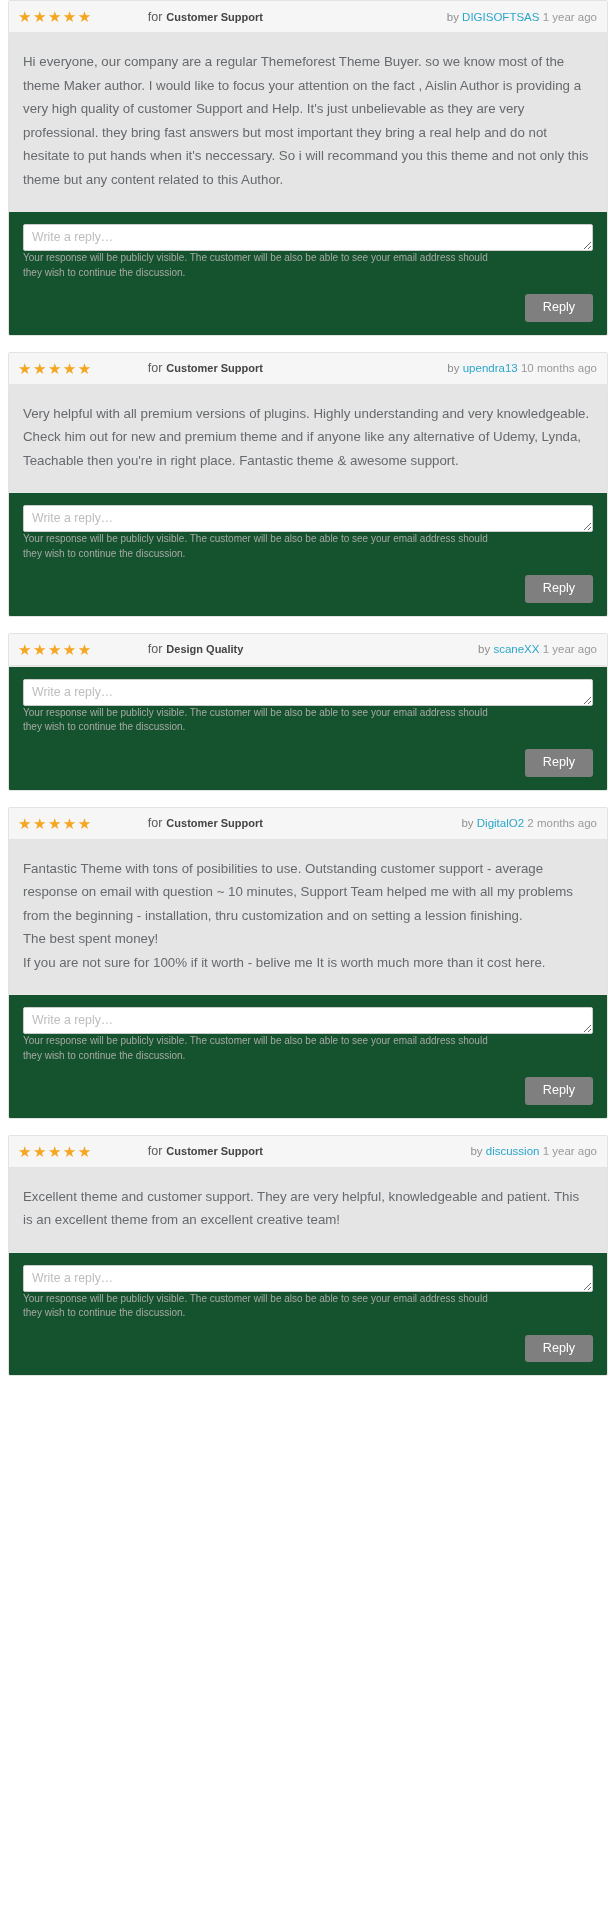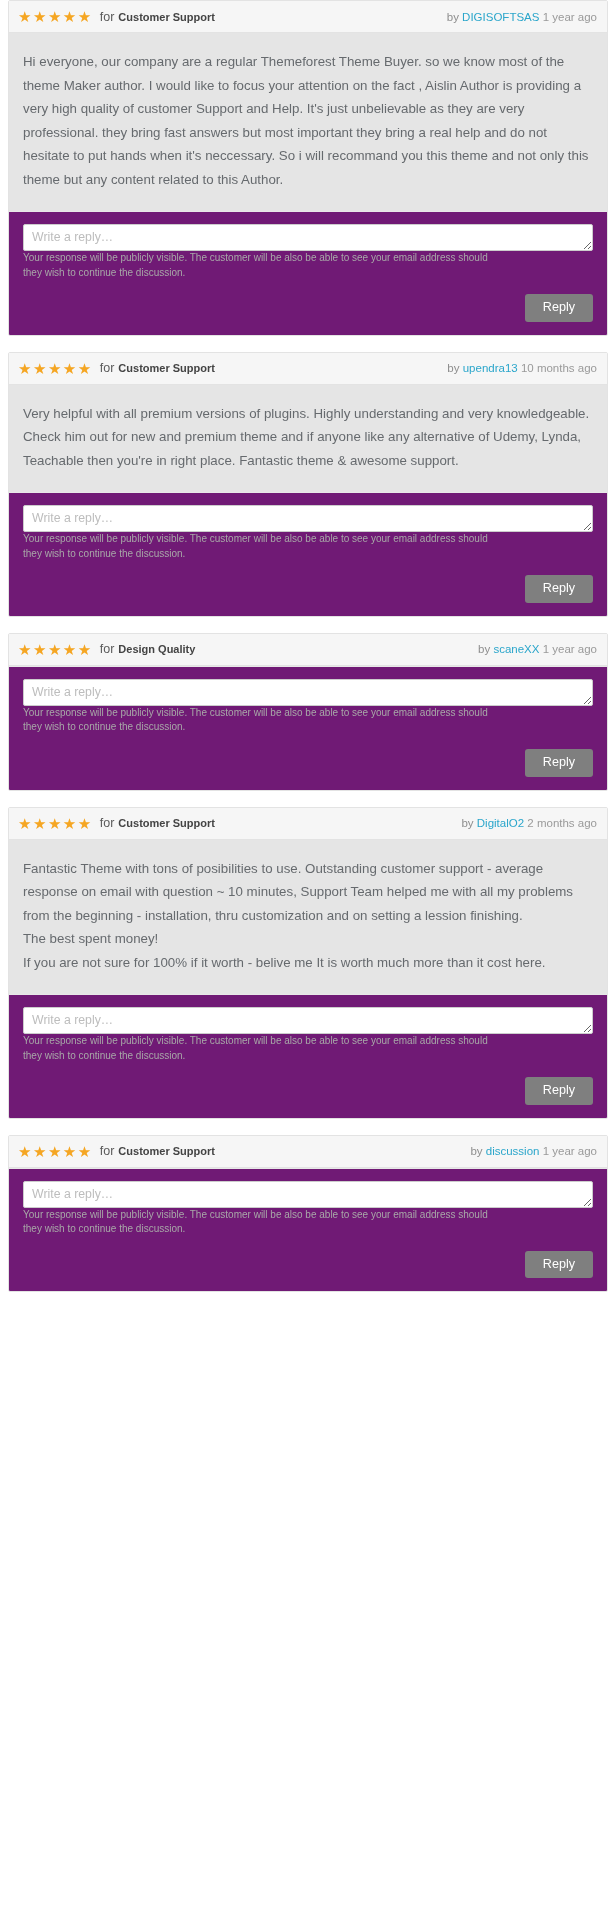--- a/index.html
+++ b/index.html
@@ -44,20 +44,21 @@
     color: #f5a623;
     font-size: 15px;
     line-height: 1;
     margin-right: 7px;
   }
   .stars span { display: inline-block; }
   .for-label {
     font-size: 12.5px;
     color: #5b5b5b;
     margin-right: 4px;
+    margin-left: 48px;
   }
   .criteria {
     font-size: 11px;
     font-weight: bold;
     color: #444444;
   }
   .header-right {
     font-size: 11.5px;
     color: #9a9a9a;
     white-space: nowrap;
@@ -73,21 +74,21 @@
   .review-body {
     padding: 17px 16px 20px 14px;
     font-size: 13.3px;
     line-height: 1.77;
     color: #666a6e;
     background: #e5e5e5;
     white-space: pre-line;
   }
 
   .reply-area {
-    background: #701a75;
+    background: #14532d;
     border-top: 1px solid #e8e8e8;
     padding: 12px 14px 13px 14px;
   }
   .reply-input {
     display: block;
     width: 100%;
     height: 27px;
     border: 1px solid #cccccc;
     border-radius: 2px;
     background: #ffffff;
@@ -258,20 +259,21 @@
           </span>
         <span class="for-label">for</span>
         <span class="criteria">Customer Support</span>
       </div>
       <div class="header-right">
         <span class="by-text">by</span>
         <a class="author-link">discussion</a>
         <span class="time-ago">1 year ago</span>
       </div>
     </div>
+    <div class="review-body">Excellent theme and customer support. They are very helpful, knowledgeable and patient. This is an excellent theme from an excellent creative team!</div>
     <div class="reply-area">
       <textarea class="reply-input" rows="1" placeholder="Write a reply…" style=""></textarea>
       <p class="disclaimer">Your response will be publicly visible. The customer will be also be able to see your email address should they wish to continue the discussion.</p>
       <div class="reply-actions">
         <button class="reply-button">Reply</button>
       </div>
     </div>
   </div>
 </div>
 

